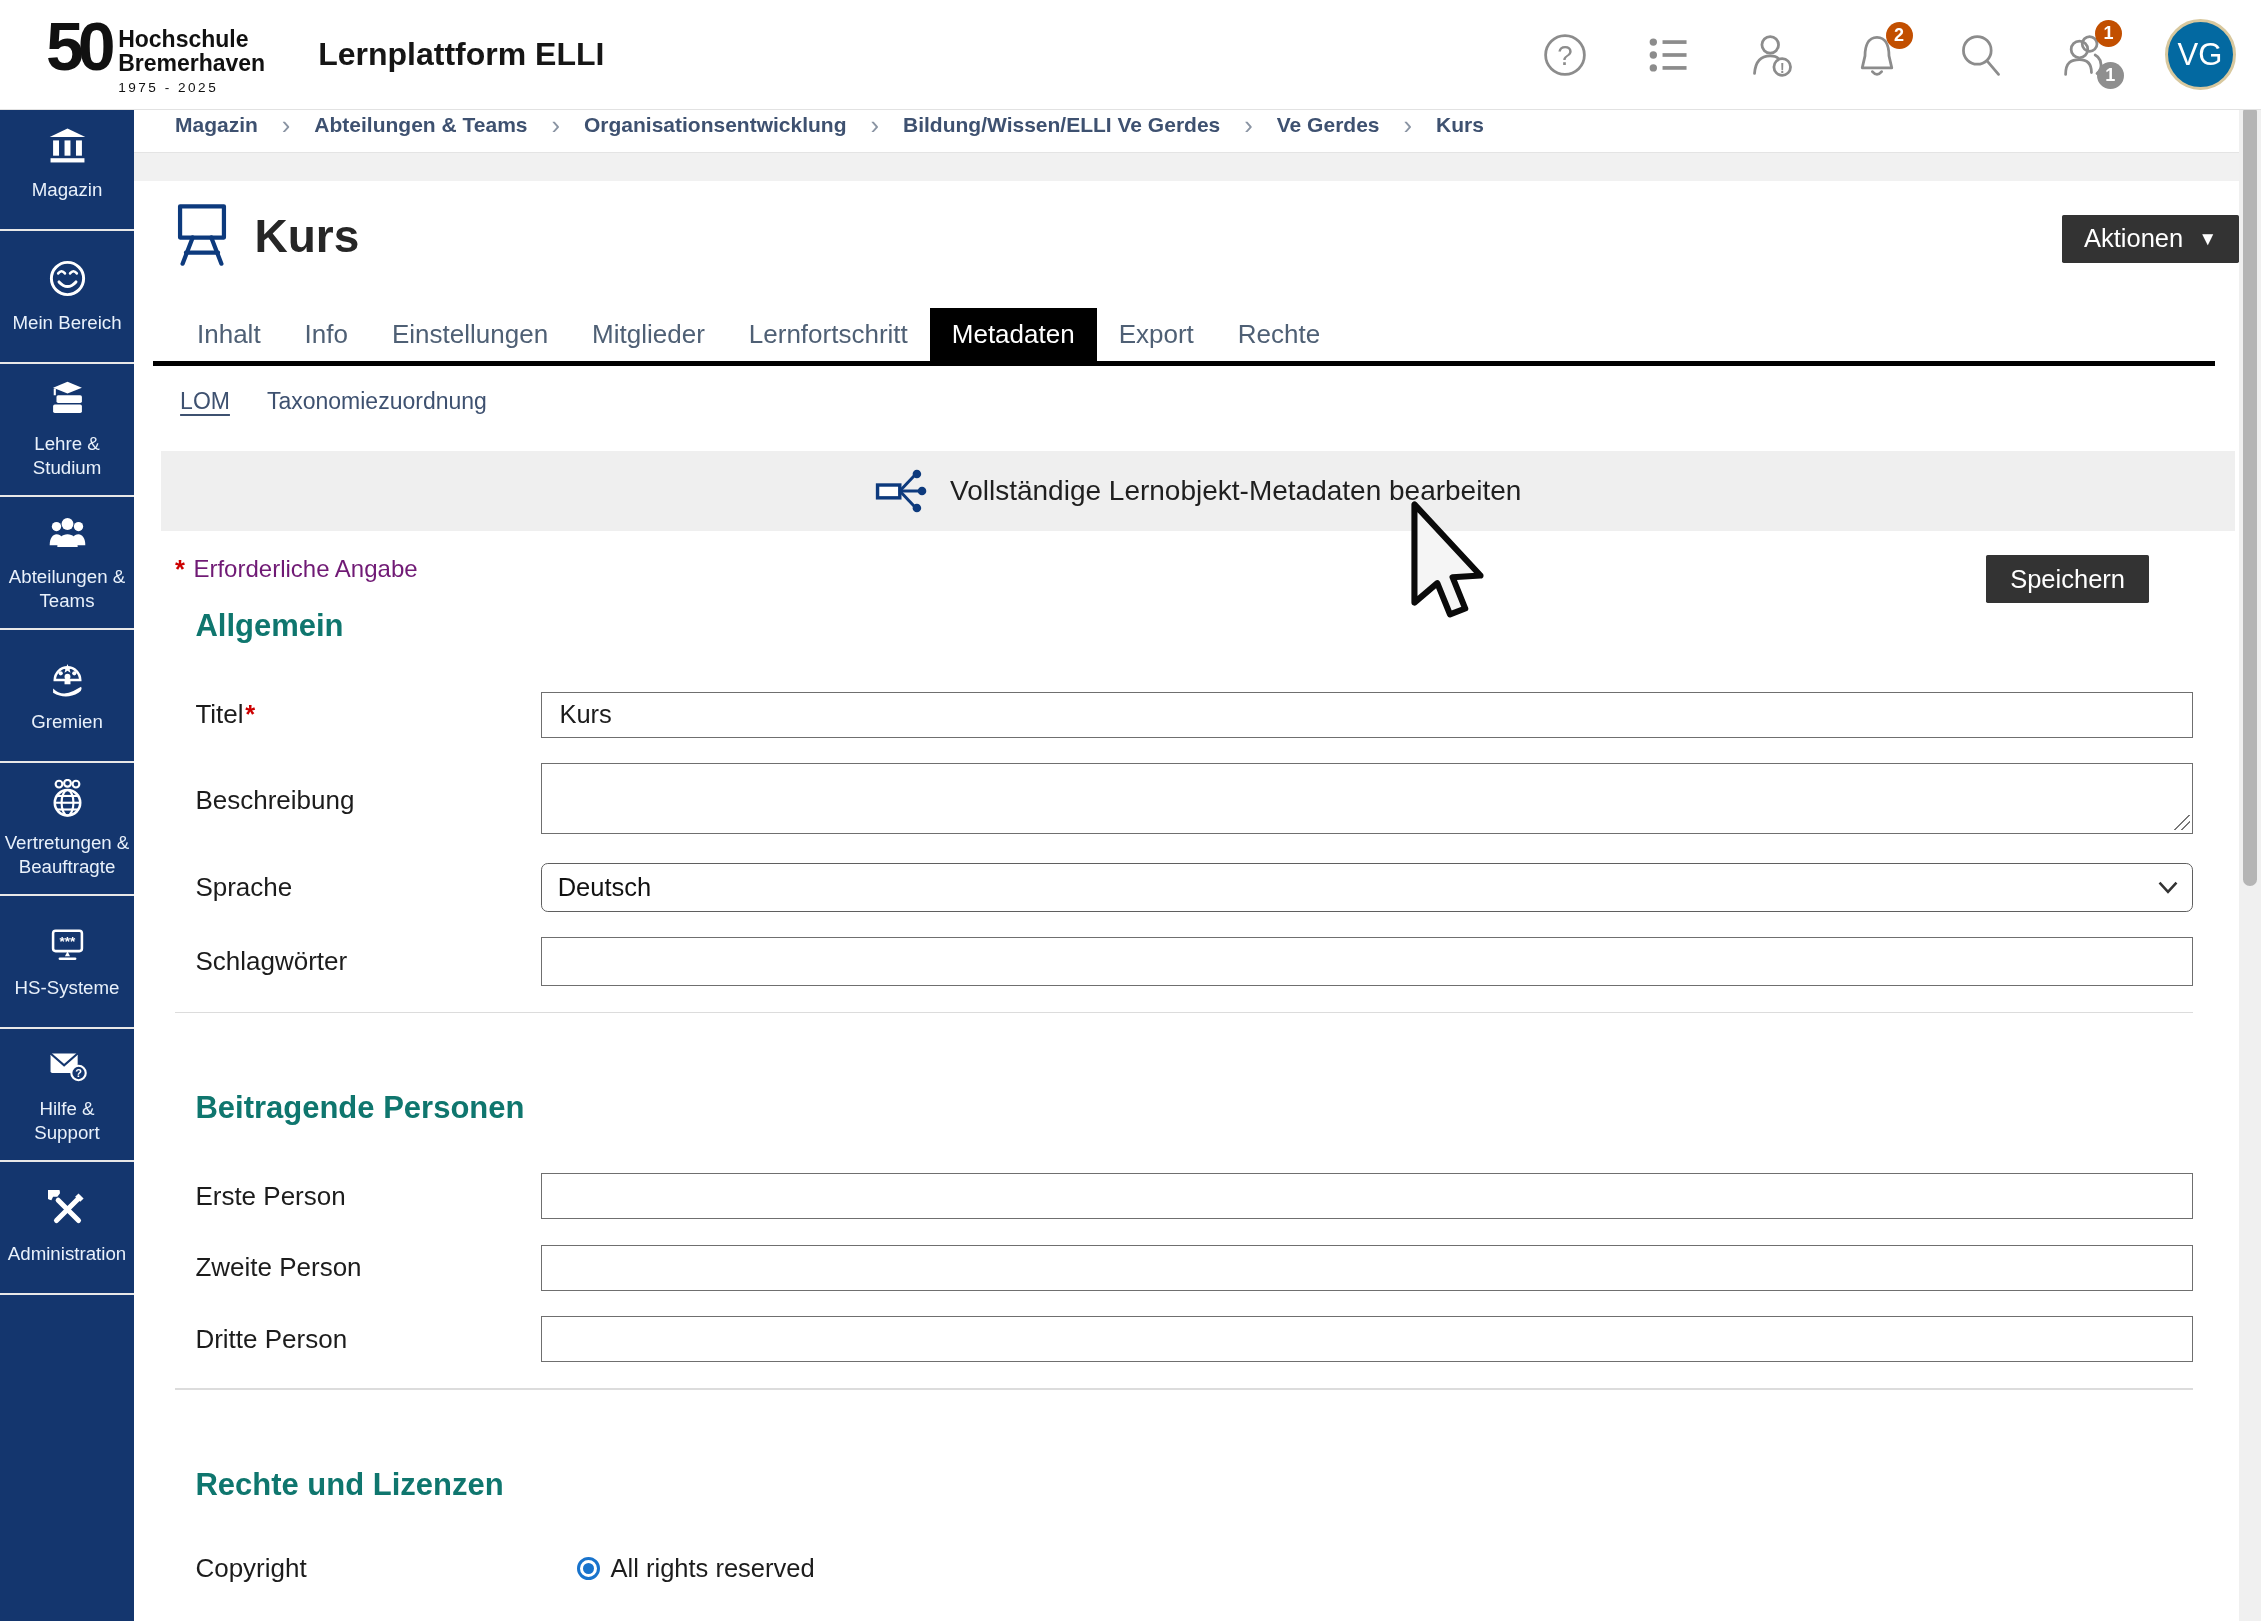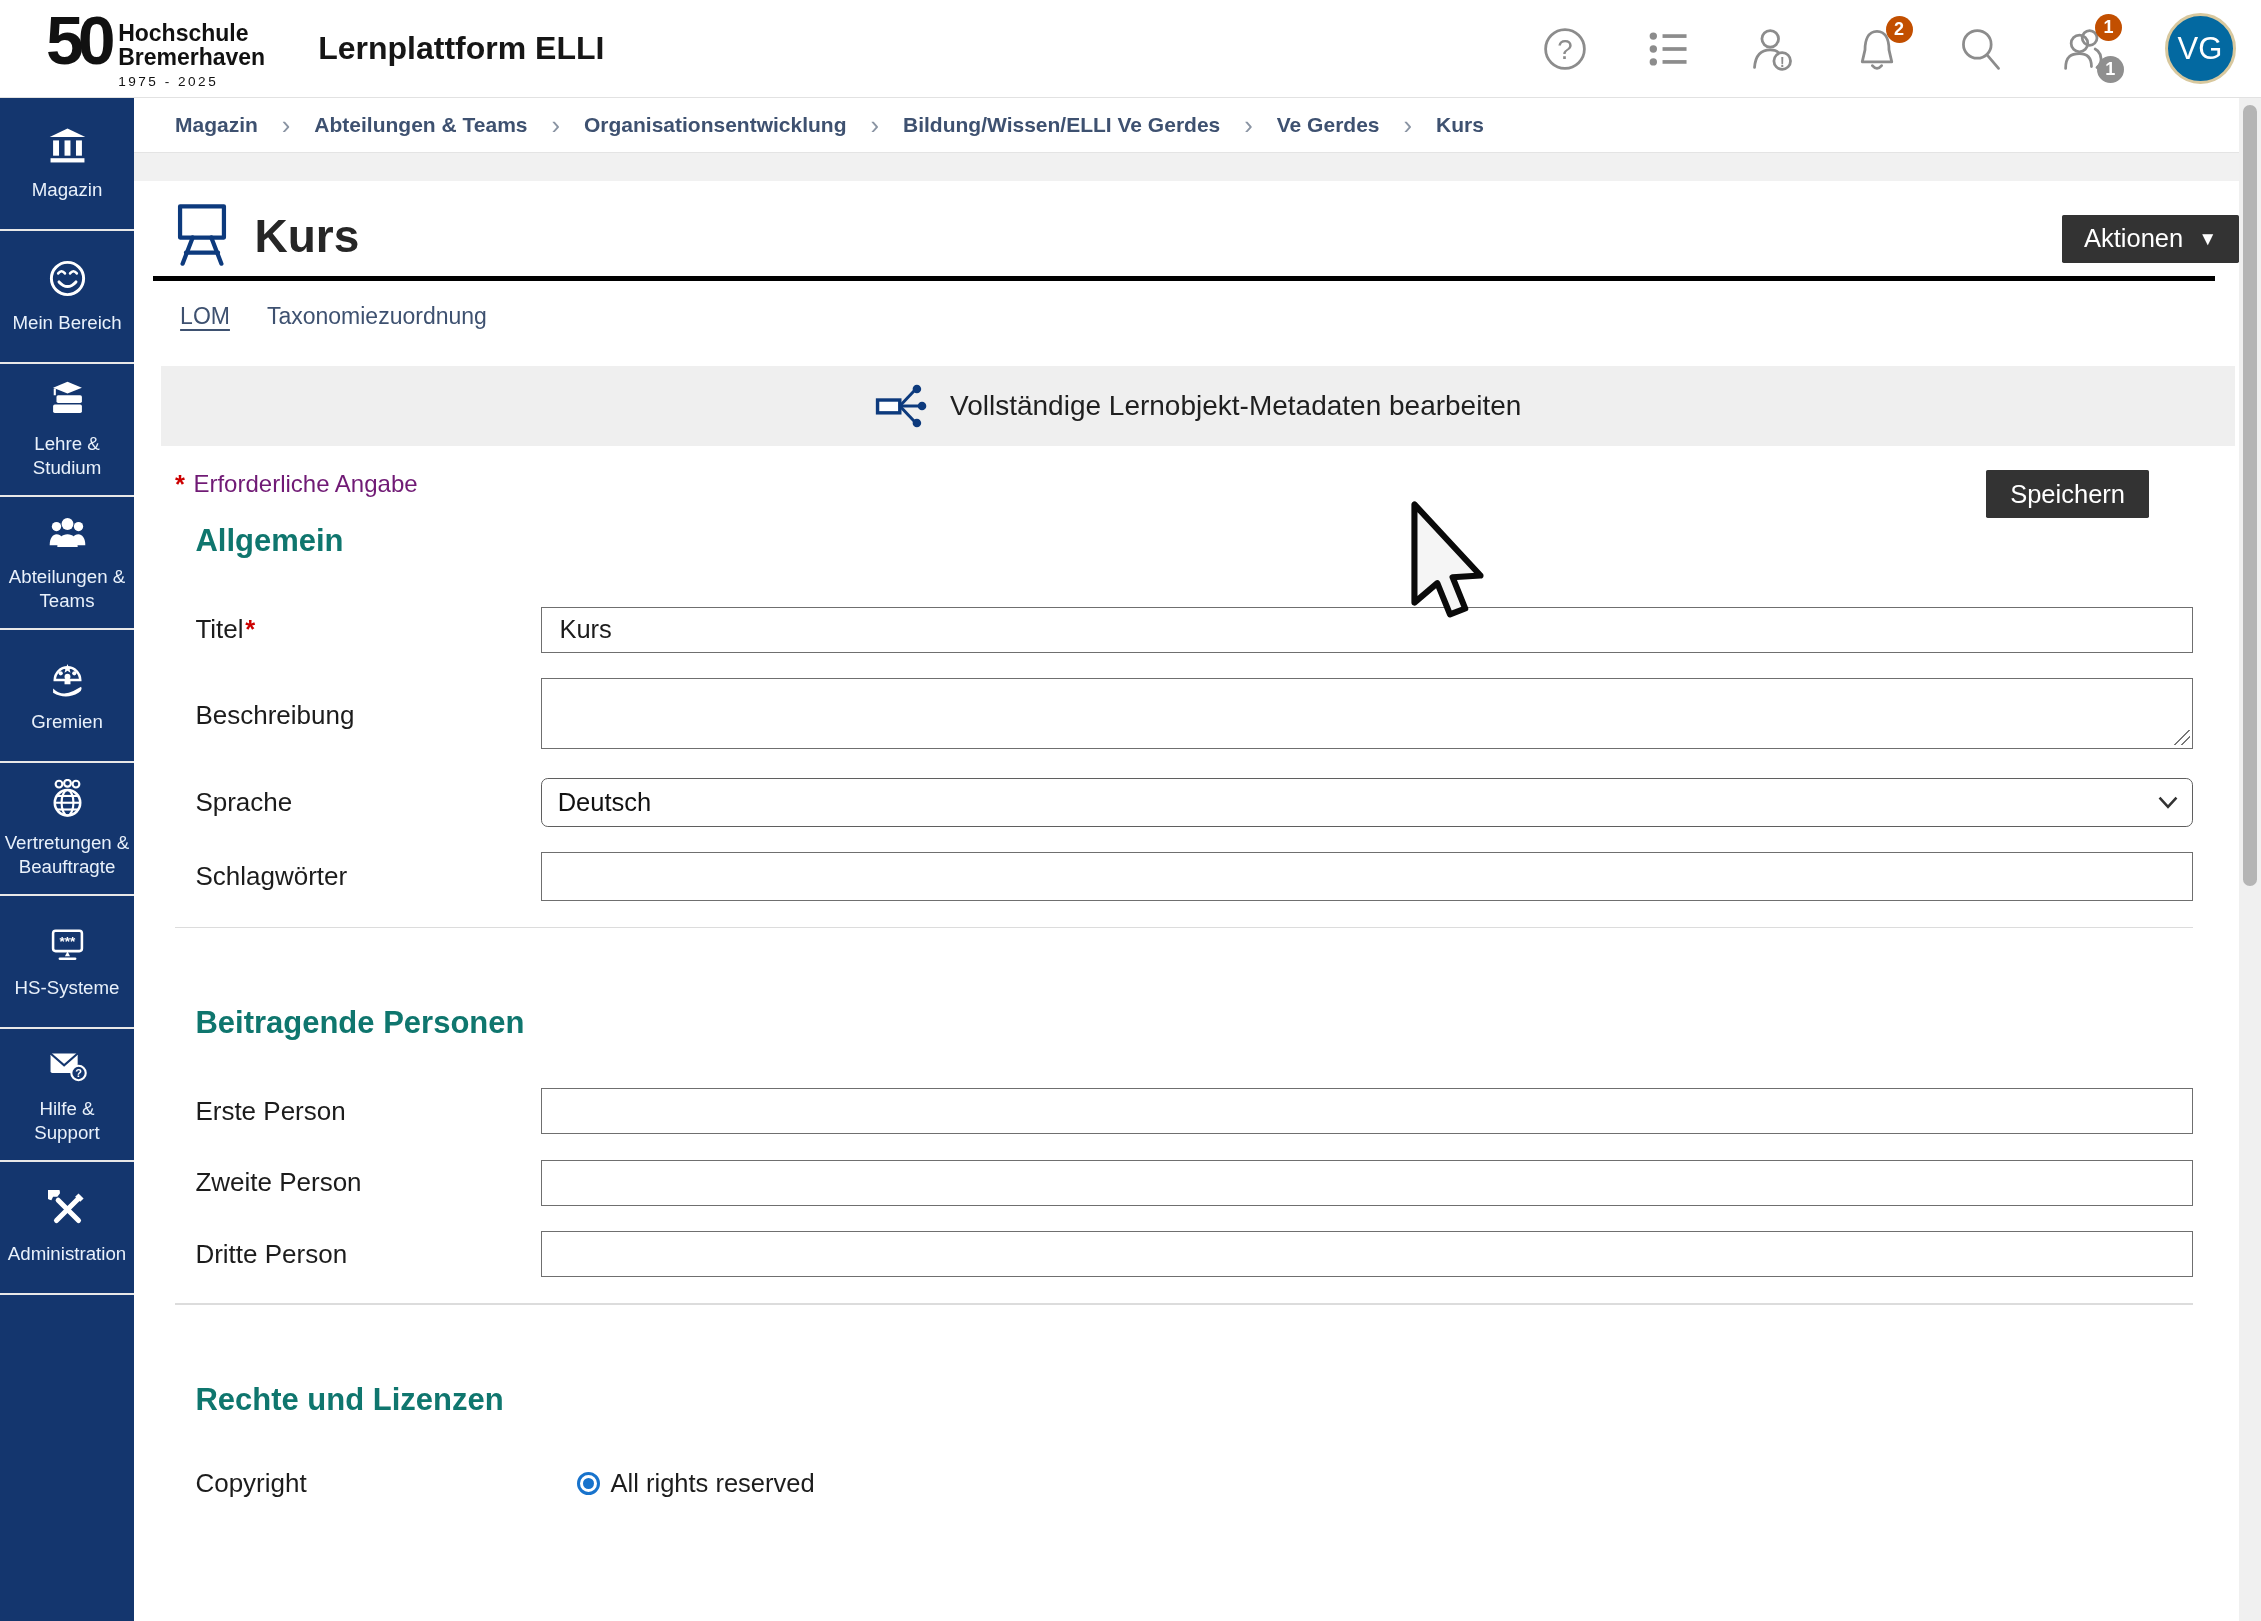--- a/index.html
+++ b/index.html
@@ -3,21 +3,21 @@
 <meta charset="utf-8">
 <style>
   * { box-sizing: border-box; }
   html,body { margin:0; padding:0; }
   body {
     width:2261px; height:1621px; overflow:hidden; position:relative;
     background:#fff; font-family:"Liberation Sans", sans-serif; color:#1c1c1c;
   }
   
   .header {
-    position:absolute; top:0; left:0; width:2261px; height:98px;
+    position:absolute; top:0; left:0; width:2261px; height:110px;
     background:#fff; border-bottom:0.8px solid #e2e2e2;
     display:flex; align-items:center; z-index:10;
   }
   .logo { display:flex; align-items:flex-start; margin-left:46px; cursor:pointer; }
   .logo-number { font-size:68px; font-weight:bold; letter-spacing:-6px; line-height:0.95; color:#111; }
   .logo-text { margin-left:8.5px; margin-top:13.6px; }
   .logo-line { font-size:23px; font-weight:bold; line-height:1.03; color:#111; }
   .logo-years { font-size:13.6px; letter-spacing:2.5px; margin-top:4.2px; color:#111; }
   .app-title { font-size:32px; font-weight:bold; color:#161616; margin-left:53px; }
   .header-right { margin-left:auto; display:flex; align-items:center; gap:56px; margin-right:25.5px; }
@@ -326,20 +326,30 @@
             <line x1="13" y1="61" x2="51" y2="61" stroke="#0d3a7d" stroke-width="5" stroke-linecap="round"></line>
           </svg>
       </span>
       <h1 class="page-title">Kurs</h1>
       <button class="actions-btn">
         <span>Aktionen</span>
         <span class="caret">▼</span>
       </button>
     </div>
 
+    <div class="tabs-row">
+      <div class="tab">Inhalt</div>
+      <div class="tab">Info</div>
+      <div class="tab">Einstellungen</div>
+      <div class="tab">Mitglieder</div>
+      <div class="tab">Lernfortschritt</div>
+      <div class="tab active">Metadaten</div>
+      <div class="tab">Export</div>
+      <div class="tab">Rechte</div>
+    </div>
     <div class="tabs-underline"></div>
 
     <div class="subtabs">
       <span class="subtab active">LOM</span>
       <span class="subtab">Taxonomiezuordnung</span>
     </div>
 
     <div class="banner">
       <svg viewBox="0 0 62 56">
           <rect x="3" y="21" width="26" height="15" fill="#fff" stroke="#0d3a7d" stroke-width="4"></rect>

